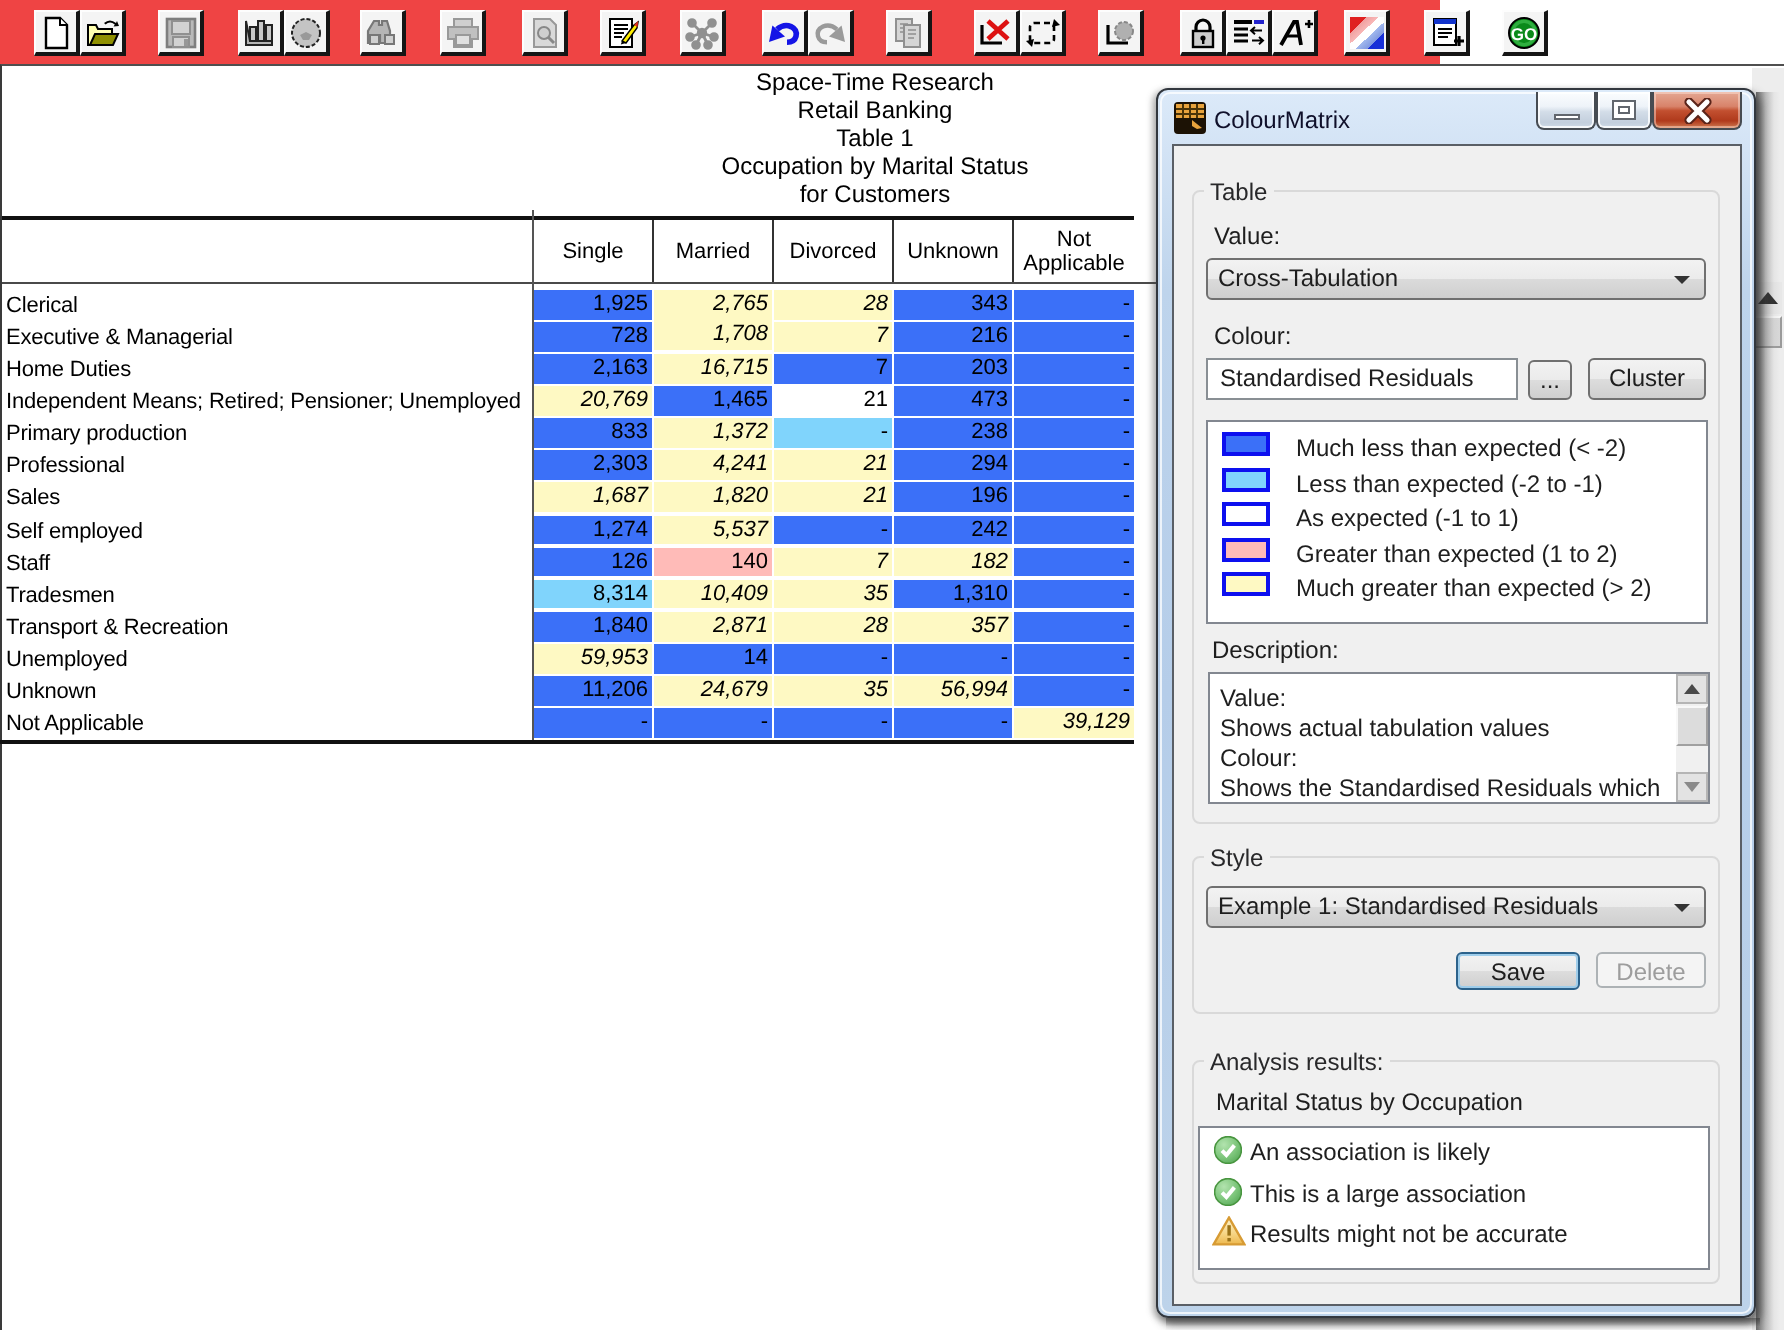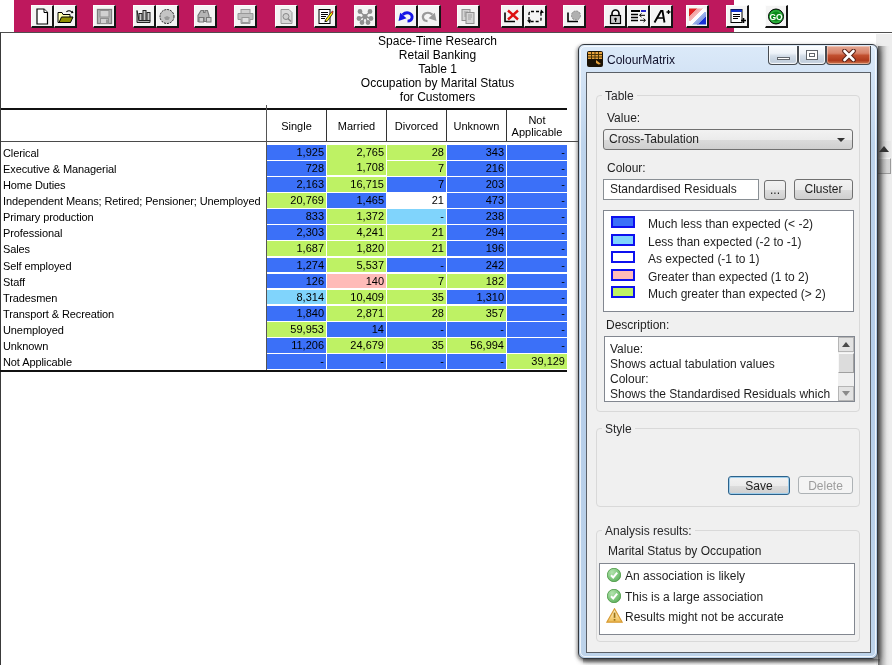--- a/index.html
+++ b/index.html
@@ -1,38 +1,38 @@
 <!DOCTYPE html>
 <html><head>
 <meta charset="utf-8">
 <style>
 * { margin:0; padding:0; box-sizing:border-box; }
 body { width:892px; height:665px; position:relative; overflow:hidden;
   background:#fff; font-family:"Liberation Sans", sans-serif; }
 .abs { position:absolute; }
 
-#toolbar { position:absolute; left:14px; top:0; width:720px; height:33px; background:#be185d; }
+#toolbar { position:absolute; left:0; top:0; width:720px; height:33px; background:#ef4444; }
 .tbtn { position:absolute; top:5px; width:23px; height:23px; background:#f4f4f4;
   border-top:1px solid #fdfdfd; border-left:1px solid #fdfdfd;
   border-right:2px solid #151515; border-bottom:2px solid #151515; }
 .tbtn svg { position:absolute; left:0px; top:0.5px; width:21px; height:19px; }
 
 #twin { position:absolute; left:0; top:32px; width:892px; height:633px; background:#fff;
   border-top:1px solid #4f4f4f; border-left:1px solid #3a3a3a; }
 .line { position:absolute; background:#3c3c3c; }
 #title { position:absolute; left:0; top:33.5px; width:875px; text-align:center;
   font-weight:normal; font-size:12px; color:#000; line-height:14.1px; }
 .chdr { position:absolute; top:111px; height:30px; font-size:11px; color:#000;
   display:flex; align-items:center; justify-content:center; text-align:center; line-height:12px; }
 .lbl { position:absolute; left:3px; width:260px; height:16px; font-size:11px; color:#000; letter-spacing:-0.1px;
   display:flex; align-items:center; white-space:nowrap; }
 .cell { position:absolute; height:14.9px; font-size:11px; color:#000;
   text-align:right; padding-right:2px; line-height:15px; }
 .B  { background:#3b70f8; }
-.R  { background:#bef264; }
+.R  { background:#fef9c3;font-style:italic; }
 .LB { background:#80d4fc; }
 .P  { background:#ffbbb8; }
 .W  { background:#ffffff; }
 
 #vsb { position:absolute; left:876px; top:34px; width:16px; height:631px; background:#ededed; }
 
 #dlg { position:absolute; left:578px; top:44px; width:300px; height:615px;
   border-radius:6px; border:1px solid #32373e;
   background:linear-gradient(#dcEAf9 0px, #d3e3f5 30px, #bed4ec 100px, #b5cde9 300px, #bdd3ea 615px);
   box-shadow:2px 3px 5px rgba(60,60,60,.75), -2px 1px 3px rgba(80,80,80,.35);
@@ -398,20 +398,21 @@
   <div class="abs" style="left:251px;top:264px;width:16px;height:64px;background:#f0f0f0">
     <div class="abs" style="left:0;top:0;width:16px;height:15px;background:#e3e3e3;border:1px solid #b5b5b5"></div>
     <div class="abs" style="left:4px;top:5px;width:0;height:0;border-left:4px solid transparent;border-right:4px solid transparent;border-bottom:5px solid #4a4a4a"></div>
     <div class="abs" style="left:0;top:16px;width:16px;height:20px;background:#dcdcdc;border:1px solid #a0a0a0;border-top-color:#f8f8f8;border-left-color:#f8f8f8"></div>
     <div class="abs" style="left:0;top:49px;width:16px;height:15px;background:#e3e3e3;border:1px solid #b5b5b5"></div>
     <div class="abs" style="left:4px;top:54px;width:0;height:0;border-left:4px solid transparent;border-right:4px solid transparent;border-top:5px solid #8a8a8a"></div>
   </div>
 
   <div class="grp" style="left:9px;top:355px;width:264px;height:79px"></div>
   <div class="grplabel" style="left:15px;top:349px">Style</div>
+  <div class="combo" style="left:16px;top:370px;width:250px">Example 1: Standardised Residuals<span class="arr"></span></div>
   <div class="btn" style="left:141px;top:403px;width:62px;height:19px;border-color:#2c628b;box-shadow:inset 0 0 0 1px #9ecdeb">Save</div>
   <div class="btn" style="left:211px;top:403px;width:55px;height:18px;border-color:#adb2b5;background:#f4f4f4;color:#9d9d9d">Delete</div>
 
   <div class="grp" style="left:9px;top:457px;width:264px;height:112px"></div>
   <div class="grplabel" style="left:15px;top:451px">Analysis results:</div>
   <div class="abs" style="left:21px;top:471px">Marital Status by Occupation</div>
   <div class="wbox" style="left:12px;top:490px;width:256px;height:72px"></div>
   <svg class="abs" style="left:20px;top:495px" width="14" height="14" viewBox="0 0 14 14">
         <defs>
           <radialGradient id="gg" cx="0.35" cy="0.3" r="0.9">

